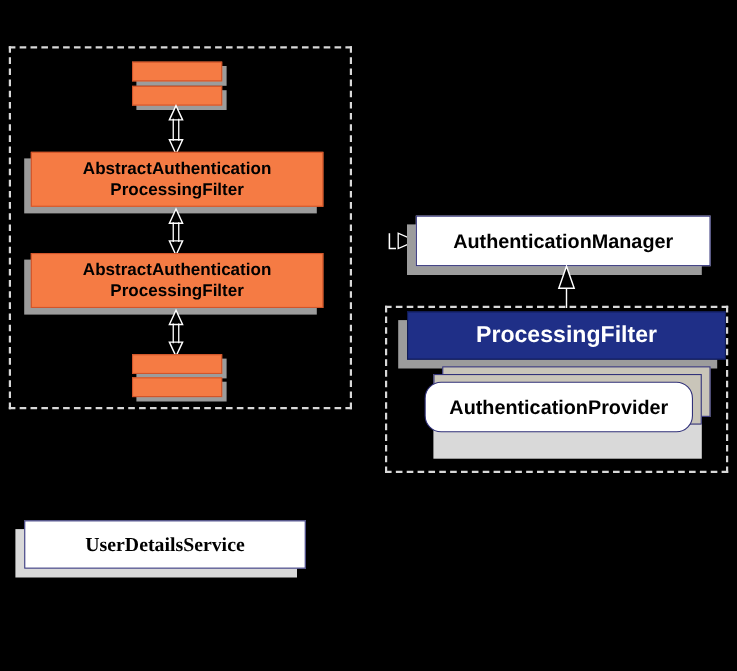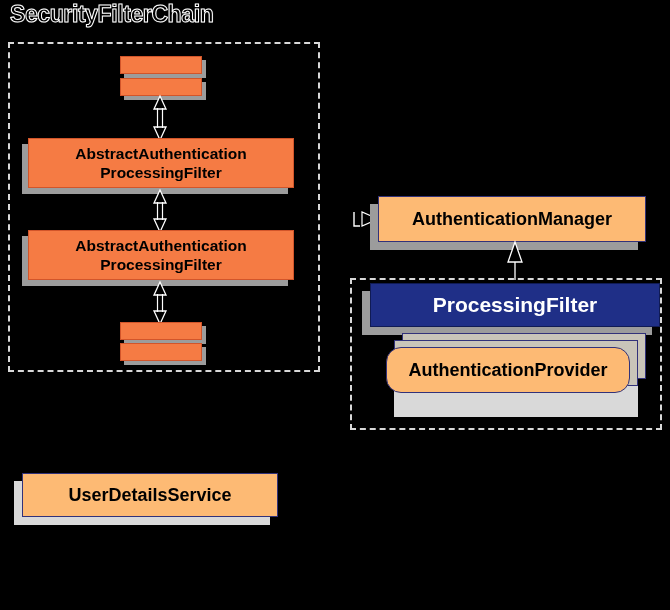--- a/index.html
+++ b/index.html
@@ -31,42 +31,41 @@
 
   
   .face.filter{
     background:#f57b44;border:1px solid #d2552a;
     color:#000;font-weight:bold;font-size:15.5px;line-height:19px;
   }
   .face.filter.plain{border:1px solid #d2552a;}
 
   
   .face.iface{
-    background:#fdba74;border:1px solid #32327a;
+    background:#ffffff;border:1px solid #32327a;
     color:#000;font-weight:bold;font-size:18px;
   }
   
   .face.navy{
     background:#1f2f87;border:1px solid #101b55;
     color:#fff;font-weight:bold;font-size:21px;
   }
 
   
   .stack-copy{position:absolute;background:#c9c5b9;border:1px solid #32327a;box-sizing:border-box;}
 
   
   .conn{position:absolute;}
   .conn svg{display:block;overflow:visible;}
 </style>
 </head>
 <body>
 
 <div id="stage">
 
-  <div class="diagram-title">SecurityFilterChain</div>
 
   <div class="group-box" style="left:8px;top:42px;width:312px;height:330px;"></div>
 
   <div class="node" style="left:120px;top:56px;width:82px;height:18px;">
     <div class="shadow" style="left:4px;top:4px;width:82px;height:18px;"></div>
     <div class="face filter plain" style="left:0;top:0;width:82px;height:18px;"></div>
   </div>
 
   <div class="node" style="left:120px;top:78px;width:82px;height:18px;">
     <div class="shadow" style="left:4px;top:4px;width:82px;height:18px;"></div>
@@ -152,18 +151,18 @@
     <div class="face navy" style="left:0;top:0;width:290px;height:44px;">ProcessingFilter</div>
   </div>
 
   <div class="node" style="left:386px;top:347px;width:244px;height:46px;">
     <div class="shadow light" style="left:8px;top:24px;width:244px;height:46px;"></div>
     <div class="stack-copy" style="left:16px;top:-14px;width:244px;height:46px;"></div>
     <div class="stack-copy" style="left:8px;top:-7px;width:244px;height:46px;"></div>
     <div class="face iface" style="left:0;top:0;width:244px;height:46px;border-radius:15px;">AuthenticationProvider</div>
   </div>
 
-  <div class="node" style="left:22px;top:473px;width:286px;height:44px;">
+  <div class="node" style="left:22px;top:473px;width:286px;height:44px;font-family:Liberation Serif, serif;">
     <div class="shadow light" style="left:-8px;top:8px;width:256px;height:44px;"></div>
     <div class="face iface" style="left:0;top:0;width:256px;height:44px;">UserDetailsService</div>
   </div>
 
 </div>
 
 </body></html>

